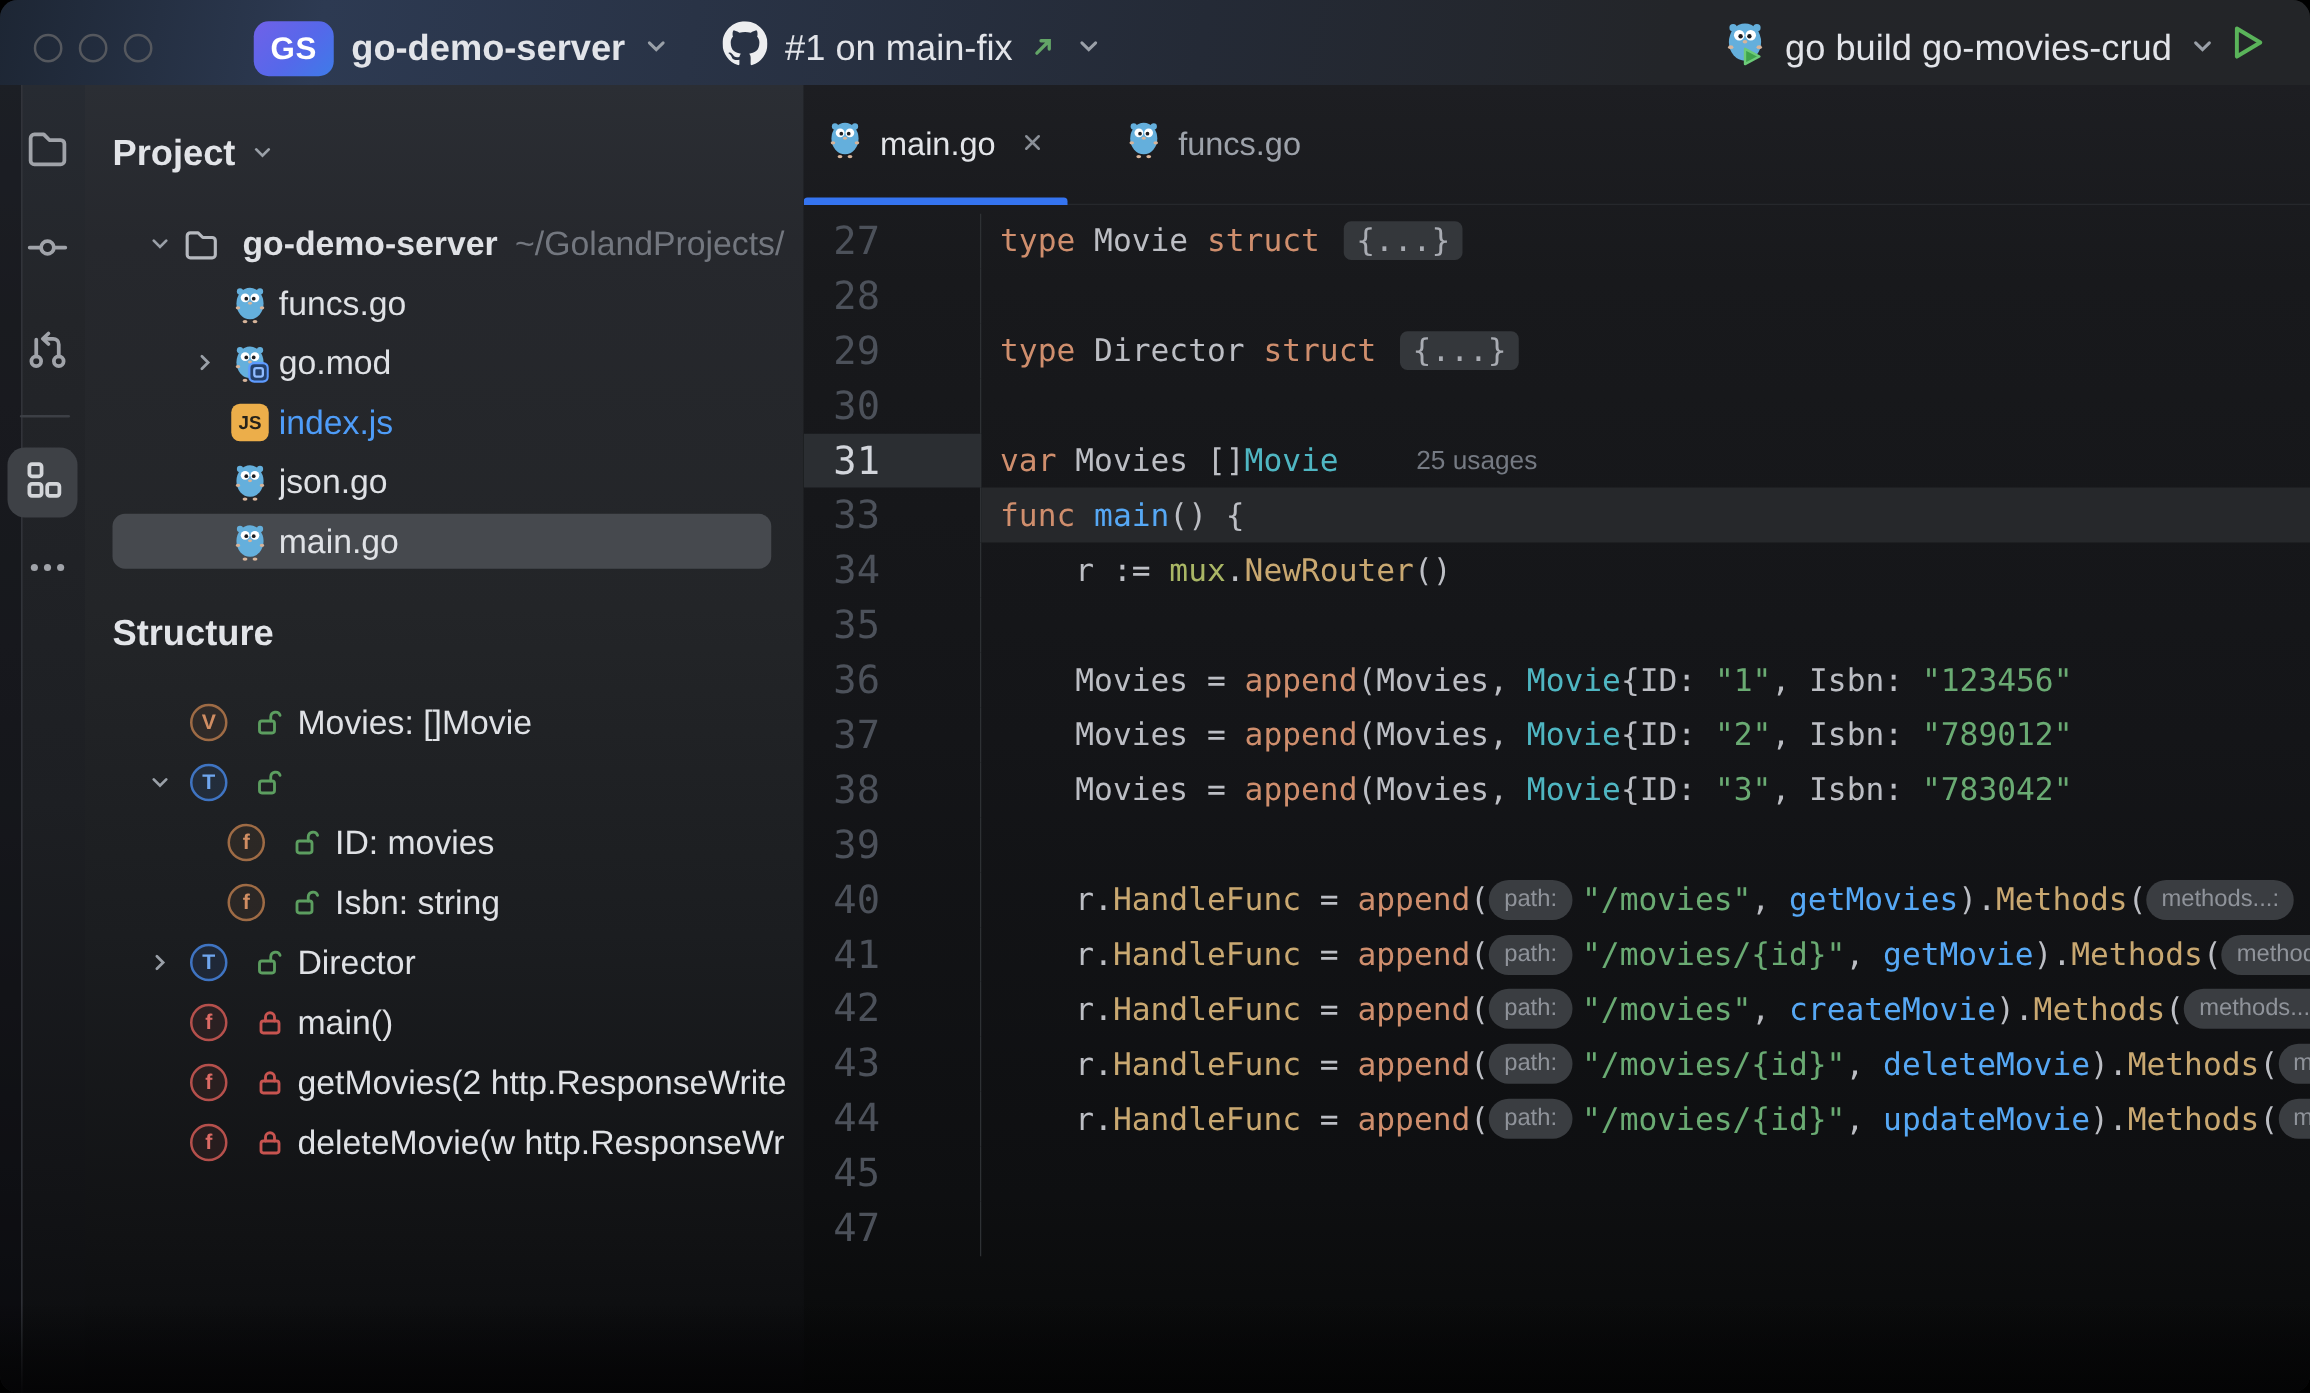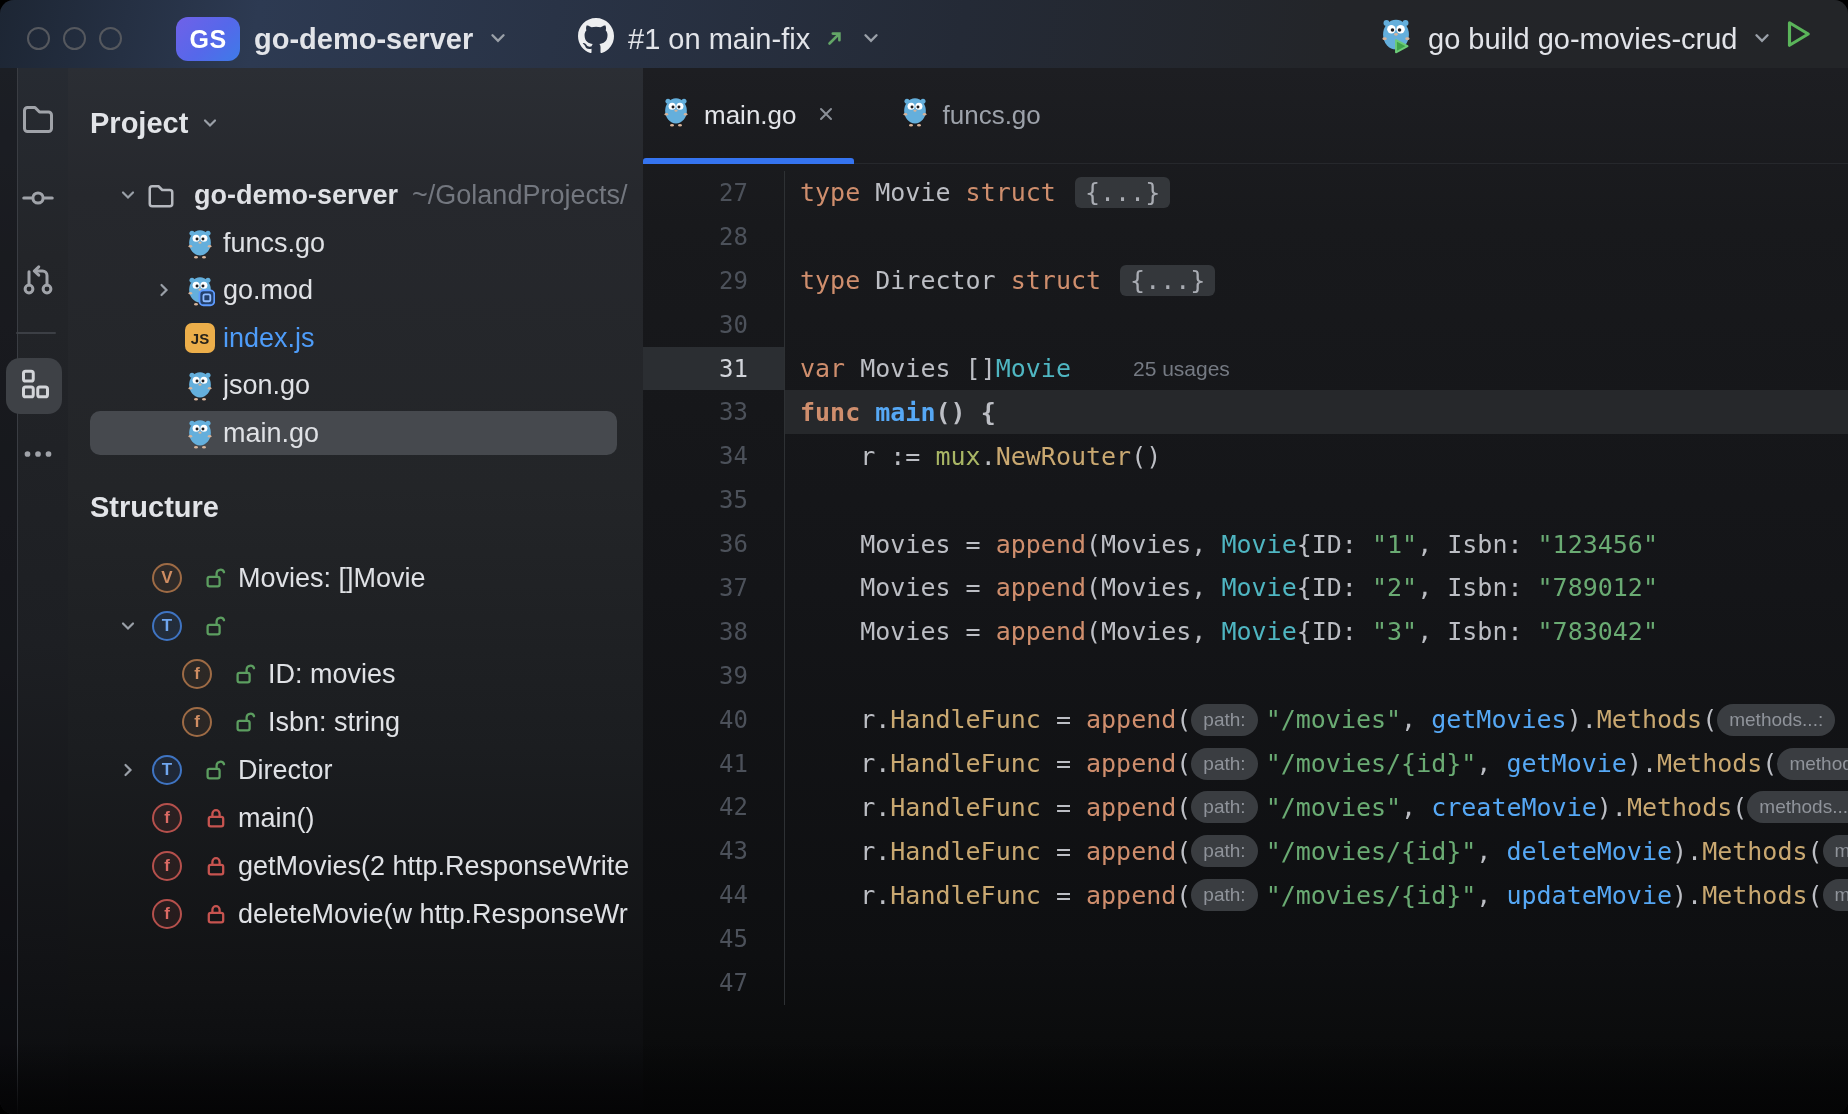--- a/index.html
+++ b/index.html
@@ -45,45 +45,45 @@
   .editor{position:absolute;left:643px;top:68px;right:0;bottom:0;overflow:hidden;
     background:linear-gradient(180deg,#1d1e22 0%,#18191c 15%,#141518 50%,#0e0f11 85%,#080909 100%);}
   .tabbar{position:absolute;top:0;left:0;right:0;height:95px;border-bottom:1px solid #26282c;display:flex;align-items:stretch;}
   .tab{display:flex;align-items:center;gap:13px;padding:0 18px;position:relative;font-size:26px;color:#9DA2AA;}
   .tab.active{color:#E2E4E8;}
   .tab.active::after{content:'';position:absolute;left:0;right:0;bottom:-1px;height:6px;background:#3574F0;border-radius:3px 3px 0 0;}
   .tab + .tab{margin-left:28px;}
   .code{position:absolute;top:103px;left:0;right:0;}
   .crow{display:flex;height:43.9px;font-family:"DejaVu Sans Mono",monospace;font-size:25px;}
   .gut{flex:0 0 142px;width:142px;height:100%;display:flex;align-items:center;justify-content:flex-end;
-       padding-right:36px;box-sizing:border-box;color:#4C515A;font-size:24px;border-right:1px solid #2E3134;}
+       padding-right:80px;box-sizing:border-box;color:#4C515A;font-size:31px;border-right:1px solid #2E3134;}
   .crow.curgut .gut{background:#2B2E32;color:#D2D5DB;}
   .src{flex:1;height:100%;display:flex;align-items:center;padding-left:15px;overflow:hidden;}
-  .crow.hl .src{background:#26282B;font-weight:bold;}
+  .crow.hl .src{background:#26282B;}
   .src span{white-space:pre;flex:0 0 auto;}
   .c-kw{color:#CF8E6D}.c-def{color:#BCBEC4}.c-type{color:#4FB6C2}.c-fn{color:#56A8F5}
   .c-pkg{color:#A9B665}.c-m{color:#C9A871}.c-str{color:#6AAB73}
   .fold{background:#34373B;border-radius:6px;padding:1px 10px;margin-left:4px;color:#A9ACB3;}
   .inlay{background:#3A3D41;border-radius:16px;padding:5px 12px;margin-right:8px;font-family:"Liberation Sans",sans-serif;font-size:19px;color:#8F939A;}
   .usages{font-family:"Liberation Sans",sans-serif;font-size:21px;color:#757A83;margin-left:62px;}
 
   .bottom-fade{position:absolute;left:0;right:0;bottom:0;height:72px;pointer-events:none;
     background:linear-gradient(180deg,rgba(4,4,5,0) 0%,rgba(4,4,5,.55) 55%,rgba(4,4,5,.95) 100%);}
 </style>
 </head>
 <body>
 
 <div class="window">
 
   <div class="titlebar">
     <span class="tl-circle" style="left:27px"></span>
     <span class="tl-circle" style="left:63px"></span>
     <span class="tl-circle" style="left:99px"></span>
 
-    <div class="widget" style="left:176px">
+    <div class="widget" style="left:203px">
       <span class="gs-badge">GS</span>
       <span>go-demo-server</span>
       <span><svg width="22" height="22" viewBox="0 0 20 20" fill="none" stroke="#9aa0a8" stroke-width="2.2" stroke-linecap="round">
             <path d="M5 7.5 L10 12.5 L15 7.5"></path>
           </svg></span>
     </div>
 
     <div class="widget" style="left:578px;font-weight:500">
       <span><svg width="36" height="36" viewBox="0 0 16 16" fill="#EDEEF0">
             <path d="M8 0C3.58 0 0 3.58 0 8c0 3.54 2.29 6.53 5.47 7.59.4.07.55-.17.55-.38 0-.19-.01-.82-.01-1.49-2.01.37-2.53-.49-2.69-.94-.09-.23-.48-.94-.82-1.13-.28-.15-.68-.52-.01-.53.63-.01 1.08.58 1.23.82.72 1.21 1.87.87 2.33.66.07-.52.28-.87.51-1.07-1.78-.2-3.64-.89-3.64-3.95 0-.87.31-1.59.82-2.15-.08-.2-.36-1.02.08-2.12 0 0 .67-.21 2.2.82.64-.18 1.32-.27 2-.27.68 0 1.36.09 2 .27 1.53-1.04 2.2-.82 2.2-.82.44 1.1.16 1.92.08 2.12.51.56.82 1.27.82 2.15 0 3.07-1.87 3.75-3.65 3.95.29.25.54.73.54 1.48 0 1.07-.01 1.93-.01 2.2 0 .21.15.46.55.38A8.01 8.01 0 0 0 16 8c0-4.42-3.58-8-8-8Z"></path>

